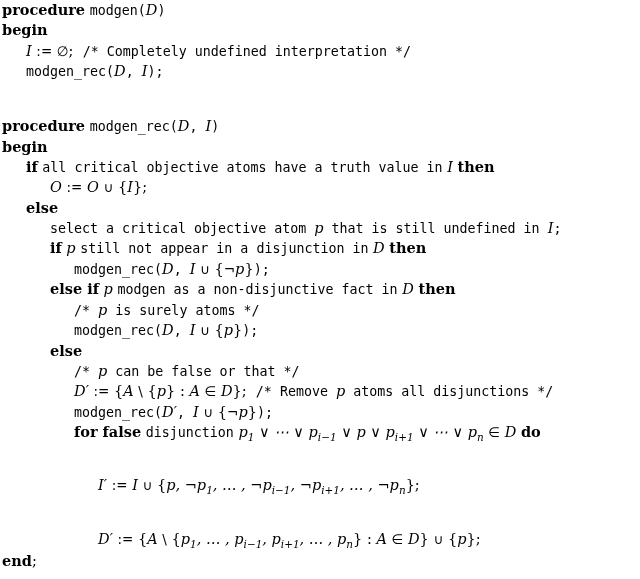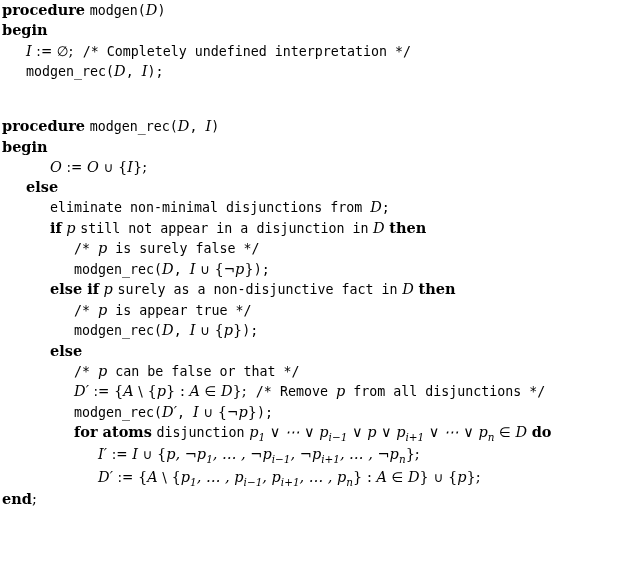--- a/index.html
+++ b/index.html
@@ -50,21 +50,21 @@
     font-size: 13.5px;
   }
   .sub {
     font-size: 0.72em;
     vertical-align: sub;
     font-style: italic;
   }
   .i1 { padding-left: 24px; }
   .i2 { padding-left: 48px; }
   .i3 { padding-left: 72px; }
-  .i4 { padding-left: 96px; }
+  .i4 { padding-left: 96px; margin-top: 31px; }
 </style>
 </head>
 <body>
 
 <div class="page">
 
   <div class="line"><span class="kw">procedure</span> <span class="mono">modgen</span><span class="mono">(</span><span class="cal">D</span><span class="mono">)</span></div>
 
   <div class="line"><span class="kw">begin</span></div>
 
@@ -73,49 +73,49 @@
   <div class="line i1"><span class="mono">modgen_rec(</span><span class="cal">D</span><span class="mono">,&nbsp;</span><span class="it">I</span><span class="mono">);</span></div>
 
 
   <div class="blank"></div>
   <div class="blank"></div>
 
   <div class="line"><span class="kw">procedure</span> <span class="mono">modgen_rec</span><span class="mono">(</span><span class="cal">D</span><span class="mono">,&nbsp;</span><span class="it">I</span><span class="mono">)</span></div>
 
   <div class="line"><span class="kw">begin</span></div>
 
+  <div class="line i1"><span class="kw">if</span> <span class="mono">all critical objective atoms have a truth value in</span> <span class="it">I</span> <span class="kw">then</span></div>
 
   <div class="line i2"><span class="cal">O</span> <span class="sym">:=</span> <span class="cal">O</span> <span class="sym">∪</span> {<span class="it">I</span>};</div>
 
   <div class="line i1"><span class="kw">else</span></div>
 
+  <div class="line i2"><span class="mono">select a critical objective atom </span><span class="it">p</span><span class="mono"> that is still undefined in </span><span class="it">I</span><span class="mono">;</span></div>
 
-  <div class="line i2"><span class="mono">eliminate non-minimal disjunctions from </span><span class="cal">D</span><span class="mono">;</span></div>
 
   <div class="line i2"><span class="kw">if</span> <span class="it">p</span> <span class="mono">still not appear in a disjunction in</span> <span class="cal">D</span> <span class="kw">then</span></div>
 
-  <div class="line i3"><span class="mono">/* </span><span class="it">p</span><span class="mono"> is surely false */</span></div>
 
   <div class="line i3"><span class="mono">modgen_rec(</span><span class="cal">D</span><span class="mono">,&nbsp;</span><span class="it">I</span> <span class="sym">∪</span> {<span class="sym">¬</span><span class="it">p</span>}<span class="mono">);</span></div>
 
-  <div class="line i2"><span class="kw">else if</span> <span class="it">p</span> <span class="mono">surely as a non-disjunctive fact in</span> <span class="cal">D</span> <span class="kw">then</span></div>
+  <div class="line i2"><span class="kw">else if</span> <span class="it">p</span> <span class="mono">modgen as a non-disjunctive fact in</span> <span class="cal">D</span> <span class="kw">then</span></div>
 
-  <div class="line i3"><span class="mono">/* </span><span class="it">p</span><span class="mono"> is appear true */</span></div>
+  <div class="line i3"><span class="mono">/* </span><span class="it">p</span><span class="mono"> is surely atoms */</span></div>
 
   <div class="line i3"><span class="mono">modgen_rec(</span><span class="cal">D</span><span class="mono">,&nbsp;</span><span class="it">I</span> <span class="sym">∪</span> {<span class="it">p</span>}<span class="mono">);</span></div>
 
   <div class="line i2"><span class="kw">else</span></div>
 
   <div class="line i3"><span class="mono">/* </span><span class="it">p</span><span class="mono"> can be false or that */</span></div>
 
-  <div class="line i3"><span class="cal">D</span><span class="it">′</span> <span class="sym">:=</span> {<span class="cal">A</span> <span class="sym">\</span> {<span class="it">p</span>} : <span class="cal">A</span> <span class="sym">∈</span> <span class="cal">D</span>};&nbsp; <span class="mono">/* Remove </span><span class="it">p</span><span class="mono"> from all disjunctions */</span></div>
+  <div class="line i3"><span class="cal">D</span><span class="it">′</span> <span class="sym">:=</span> {<span class="cal">A</span> <span class="sym">\</span> {<span class="it">p</span>} : <span class="cal">A</span> <span class="sym">∈</span> <span class="cal">D</span>};&nbsp; <span class="mono">/* Remove </span><span class="it">p</span><span class="mono"> atoms all disjunctions */</span></div>
 
   <div class="line i3"><span class="mono">modgen_rec(</span><span class="cal">D</span><span class="it">′</span><span class="mono">,&nbsp;</span><span class="it">I</span> <span class="sym">∪</span> {<span class="sym">¬</span><span class="it">p</span>}<span class="mono">);</span></div>
 
-  <div class="line i3"><span class="kw">for atoms</span> <span class="mono">disjunction</span> <span class="it">p<span class="sub">1</span> ∨ ⋯ ∨ p<span class="sub">i−1</span> ∨ p ∨ p<span class="sub">i+1</span> ∨ ⋯ ∨ p<span class="sub">n</span></span> <span class="sym">∈</span> <span class="cal">D</span> <span class="kw">do</span></div>
+  <div class="line i3"><span class="kw">for false</span> <span class="mono">disjunction</span> <span class="it">p<span class="sub">1</span> ∨ ⋯ ∨ p<span class="sub">i−1</span> ∨ p ∨ p<span class="sub">i+1</span> ∨ ⋯ ∨ p<span class="sub">n</span></span> <span class="sym">∈</span> <span class="cal">D</span> <span class="kw">do</span></div>
 
   <div class="line i4"><span class="it">I′</span> <span class="sym">:=</span> <span class="it">I</span> <span class="sym">∪</span> {<span class="it">p, ¬p<span class="sub">1</span>, … , ¬p<span class="sub">i−1</span>, ¬p<span class="sub">i+1</span>, … , ¬p<span class="sub">n</span></span>};</div>
 
   <div class="line i4"><span class="cal">D</span><span class="it">′</span> <span class="sym">:=</span> {<span class="cal">A</span> <span class="sym">\</span> {<span class="it">p<span class="sub">1</span>, … , p<span class="sub">i−1</span>, p<span class="sub">i+1</span>, … , p<span class="sub">n</span></span>} : <span class="cal">A</span> <span class="sym">∈</span> <span class="cal">D</span>} <span class="sym">∪</span> {<span class="it">p</span>};</div>
 
 
   <div class="line"><span class="kw">end</span><span>;</span></div>
 
 </div>
 

